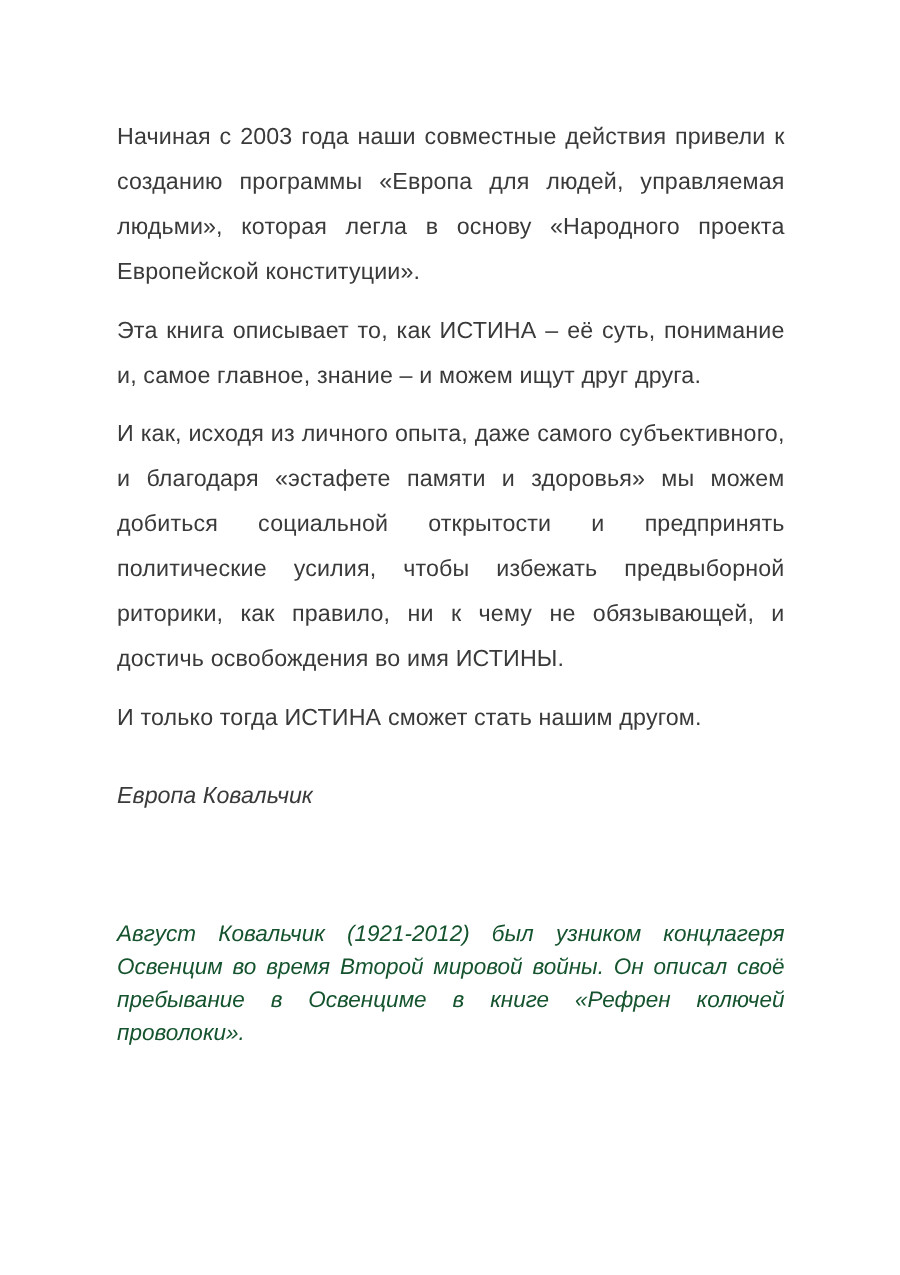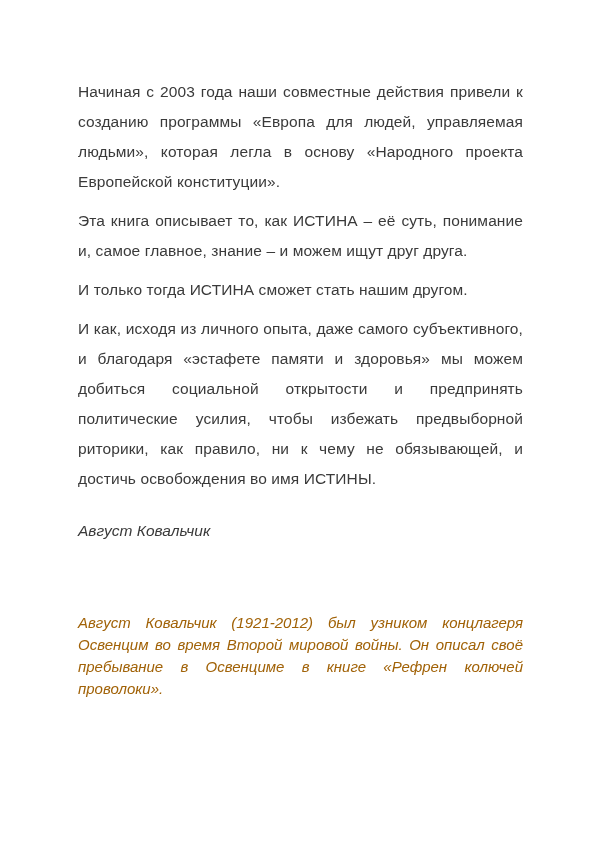--- a/index.html
+++ b/index.html
@@ -36,21 +36,21 @@
     font-size: 15.5px;
     line-height: 22px;
     color: #3a3a3a;
     font-style: italic;
     text-align: left;
   }
   .bio {
     margin: 70px 0 0 0;
     font-size: 15px;
     line-height: 22px;
-    color: #a16207;
+    color: #14532d;
     font-style: italic;
     text-align: justify;
     text-align-last: left;
   }
   .page-footer {
     position: absolute;
     left: 0;
     right: 0;
     bottom: 20px;
     text-align: center;
@@ -59,18 +59,18 @@
     letter-spacing: 0.5px;
   }
 </style>
 </head>
 <body>
 
 <div class="page">
   <div class="content">
     <p class="body-para">Начиная с 2003 года наши совместные действия привели к созданию программы «Европа для людей, управляемая людьми», которая легла в основу «Народного проекта Европейской конституции».</p>
     <p class="body-para">Эта книга описывает то, как ИСТИНА – её суть, понимание и, самое главное, знание – и можем ищут друг друга.</p>
+    <p class="body-para">И как, исходя из личного опыта, даже самого субъективного, и благодаря «эстафете памяти и здоровья» мы можем добиться социальной открытости и предпринять политические усилия, чтобы избежать предвыборной риторики, как правило, ни к чему не обязывающей, и достичь освобождения во имя ИСТИНЫ.</p>
     <p class="body-para">И только тогда ИСТИНА сможет стать нашим другом.</p>
-    <p class="body-para">И как, исходя из личного опыта, даже самого субъективного, и благодаря «эстафете памяти и здоровья» мы можем добиться социальной открытости и предпринять политические усилия, чтобы избежать предвыборной риторики, как правило, ни к чему не обязывающей, и достичь освобождения во имя ИСТИНЫ.</p>
-    <p class="signature">Август Ковальчик</p>
+    <p class="signature">Европа Ковальчик</p>
     <p class="bio">Август Ковальчик (1921-2012) был узником концлагеря Освенцим во время Второй мировой войны. Он описал своё пребывание в Освенциме в книге «Рефрен колючей проволоки».</p>
   </div>
 </div>
 
 </body></html>

